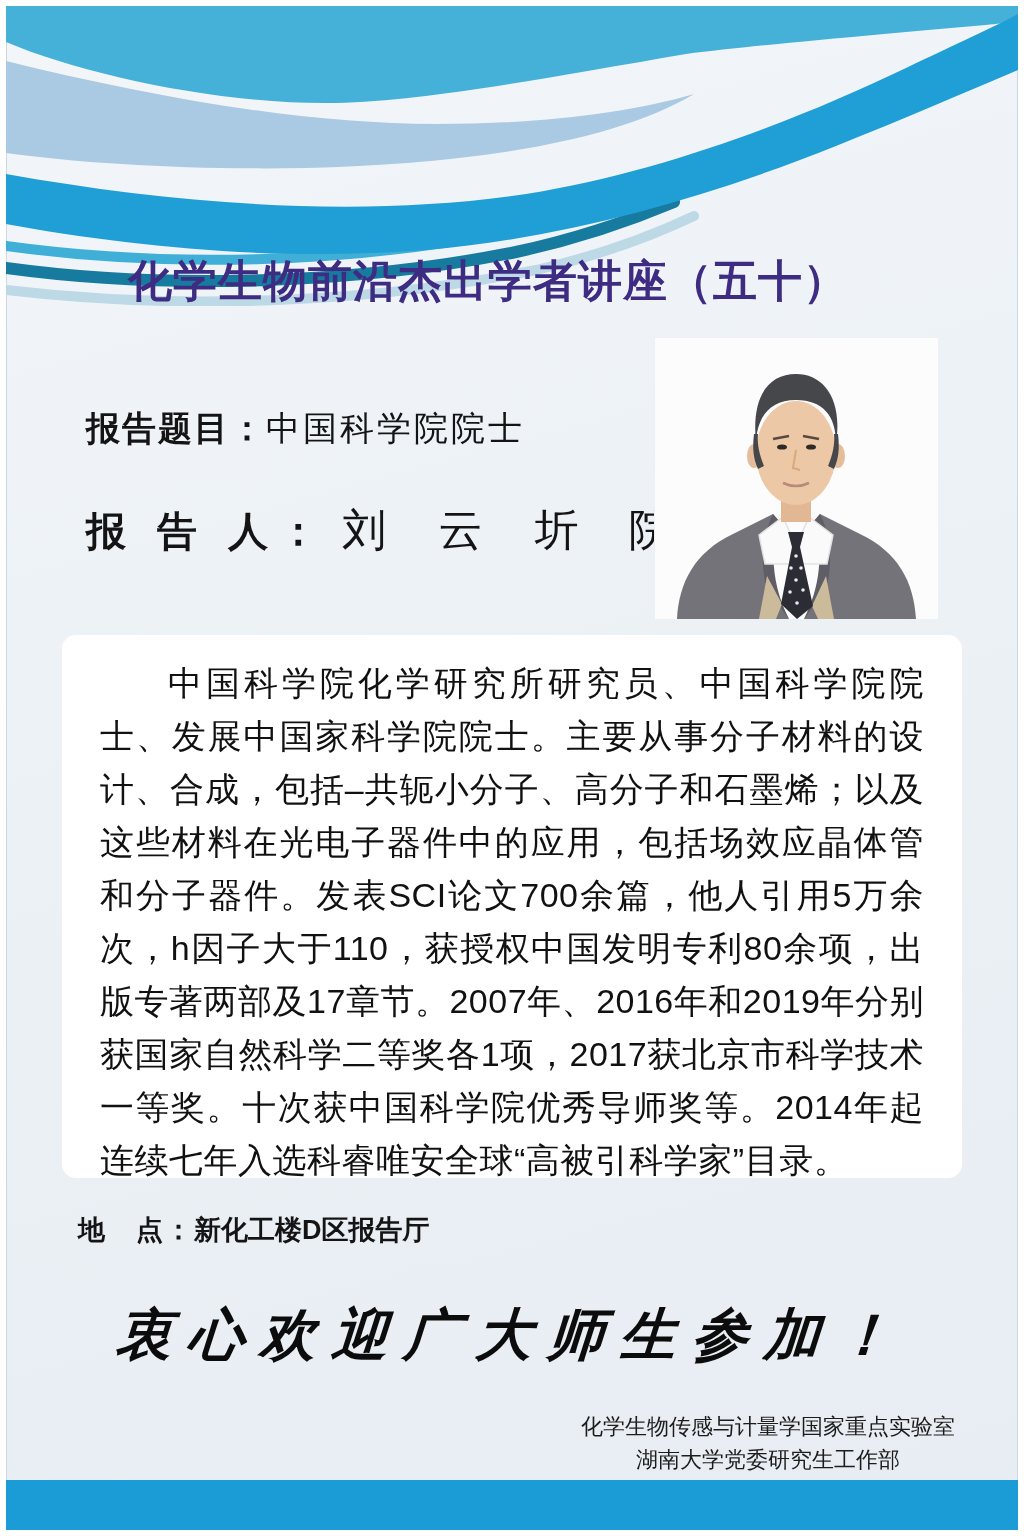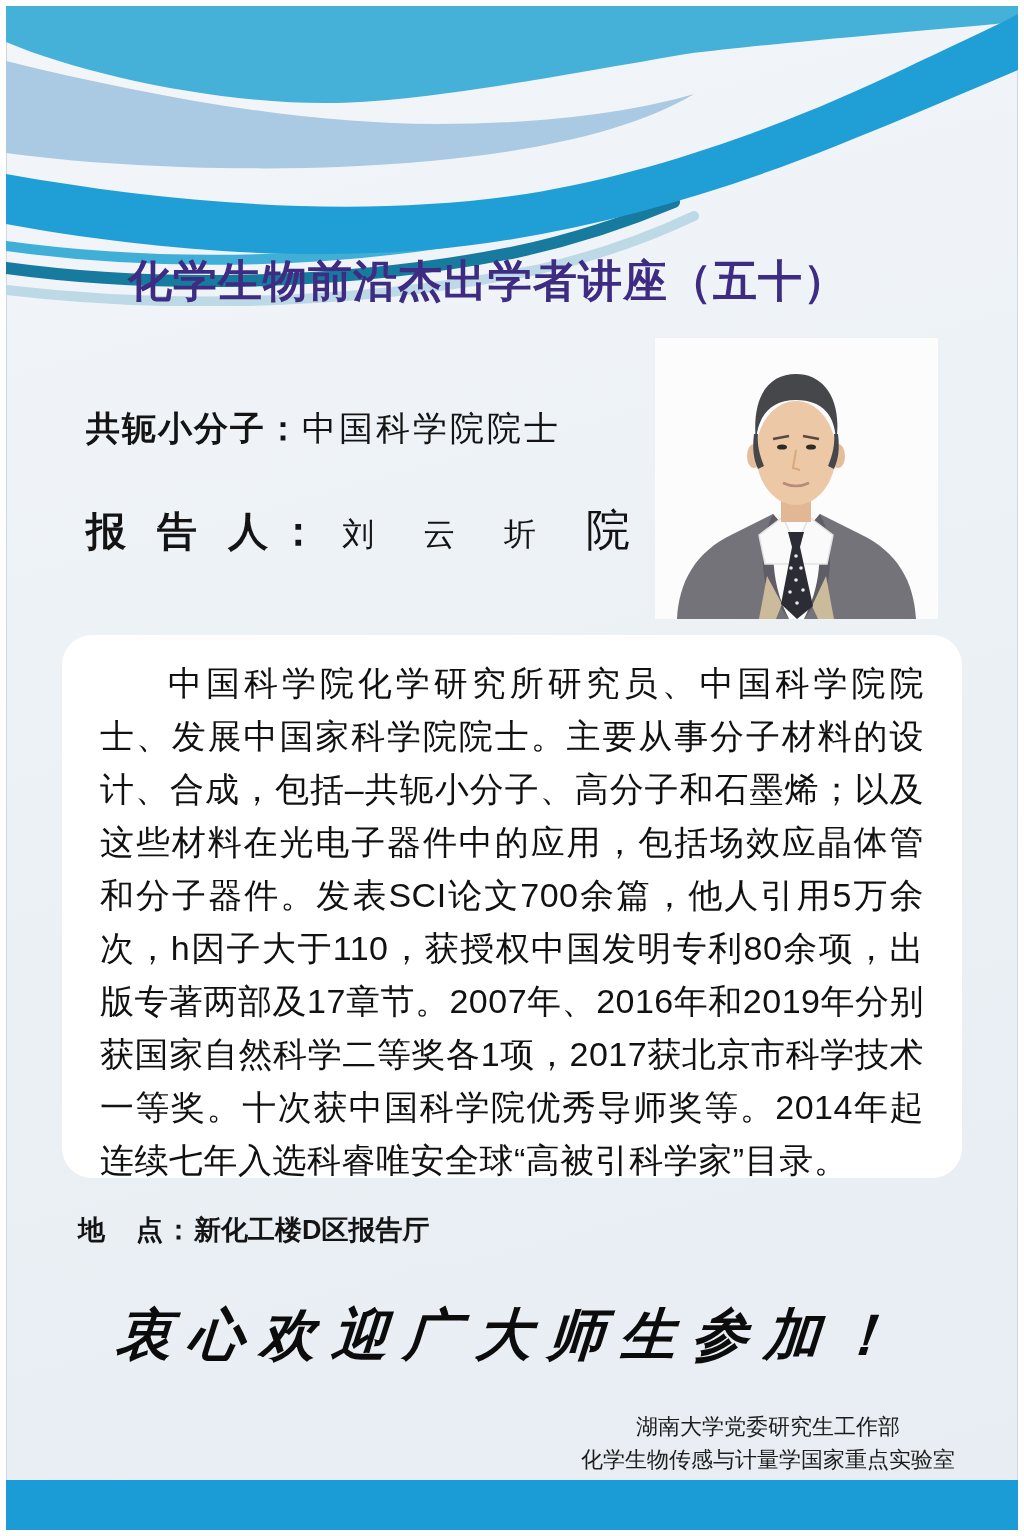--- a/index.html
+++ b/index.html
@@ -20,30 +20,30 @@
   }
   .subtitle{
     position:absolute;top:246px;left:0;width:964px;text-align:center;
     font-size:44px;font-weight:bold;letter-spacing:1px;color:#3e2c82;white-space:nowrap;
   }
   .topic-line{position:absolute;top:400px;left:80px;font-size:34px;color:#141414;white-space:nowrap;}
   .topic-line .lbl{font-weight:bold;letter-spacing:2px;}
   .topic-line .val{letter-spacing:3px;}
   .speaker-line{position:absolute;top:495px;left:80px;font-size:40px;color:#141414;white-space:nowrap;}
   .speaker-line .lbl{font-weight:bold;letter-spacing:10px;}
-  .speaker-line .name{font-size:32px;letter-spacing:20px;margin-left:14px;}
+  .speaker-line .name{font-size:44px;letter-spacing:20px;margin-left:14px;}
   .speaker-line .stitle{font-size:44px;letter-spacing:20px;margin-left:30px;}
   .photo{
     position:absolute;top:332px;left:649px;width:283px;height:281px;
     background:#fcfcfd;box-shadow:0 0 0 1px #eef1f3;
   }
   .photo svg{display:block;width:283px;height:281px;}
   .bio-box{
     position:absolute;top:629px;left:56px;width:900px;height:543px;box-sizing:border-box;
-    background:#ffffff;border-radius:30px;padding:22px 38px 8px 38px;
+    background:#ffffff;border-radius:14px;padding:22px 38px 8px 38px;
   }
   .bio-box p{
     margin:0;font-size:34px;line-height:53px;color:#111;
     text-align:justify;text-indent:2em;letter-spacing:0.5px;
   }
   .detail{position:absolute;left:72px;font-size:27px;font-weight:bold;color:#141414;white-space:nowrap;}
   .detail .dlbl{letter-spacing:2px;}
   .detail.loc{top:1194px;margin-top:12px;}
   .detail.time{top:1242px;}
   .welcome{
@@ -71,21 +71,21 @@
     <path fill="none" stroke="#3fafd7" stroke-width="10" stroke-linecap="round" d="M0,240 C160,262 340,258 500,226 C560,212 610,196 648,182"></path>
     <path fill="none" stroke="#177a9f" stroke-width="12" stroke-linecap="round" d="M0,262 C160,284 350,278 510,246 C580,231 630,212 668,196"></path>
     <path fill="none" stroke="#bdd9e6" stroke-width="10" stroke-linecap="round" d="M0,284 C170,304 360,298 530,264 C600,248 650,228 688,210"></path>
 
     <path fill="#209fd6" d="M0,168 C180,200 360,212 520,188 C660,166 800,110 900,62 C950,38 990,20 1012,8 L1012,64 C960,86 900,112 830,140 C700,192 560,232 420,244 C270,256 120,240 0,218 Z"></path>
   </svg>
 
   <div class="subtitle">化学生物前沿杰出学者讲座（五十）</div>
 
   <div class="topic-line">
-    <span class="lbl">共轭小分子：</span><span class="val">中国科学院院士</span>
+    <span class="lbl">报告题目：</span><span class="val">中国科学院院士</span>
   </div>
 
   <div class="speaker-line">
     <span class="lbl">报 告 人：</span><span class="name">刘 云 圻</span><span class="stitle">院 士</span>
   </div>
 
   <div class="photo">
     <svg viewBox="0 0 283 281" aria-hidden="true">
       <rect x="0" y="0" width="283" height="281" fill="#fcfcfd"></rect>
 
@@ -135,19 +135,19 @@
     <p>中国科学院化学研究所研究员、中国科学院院士、发展中国家科学院院士。主要从事分子材料的设计、合成，包括–共轭小分子、高分子和石墨烯；以及这些材料在光电子器件中的应用，包括场效应晶体管和分子器件。发表SCI论文700余篇，他人引用5万余次，h因子大于110，获授权中国发明专利80余项，出版专著两部及17章节。2007年、2016年和2019年分别获国家自然科学二等奖各1项，2017获北京市科学技术一等奖。十次获中国科学院优秀导师奖等。2014年起连续七年入选科睿唯安全球“高被引科学家”目录。</p>
   </div>
 
   <div class="detail loc">
     <span class="dlbl">地　点：</span><span class="dval">新化工楼D区报告厅</span>
   </div>
 
   <div class="welcome">衷心欢迎广大师生参加！</div>
 
   <div class="org">
+    <div>化学生物传感与计量学国家重点实验室</div>
     <div>湖南大学党委研究生工作部</div>
-    <div>化学生物传感与计量学国家重点实验室</div>
     <div>2021年9月6日</div>
   </div>
 
   <div class="bottom-bar"></div>
 </div>
 
 </body></html>

